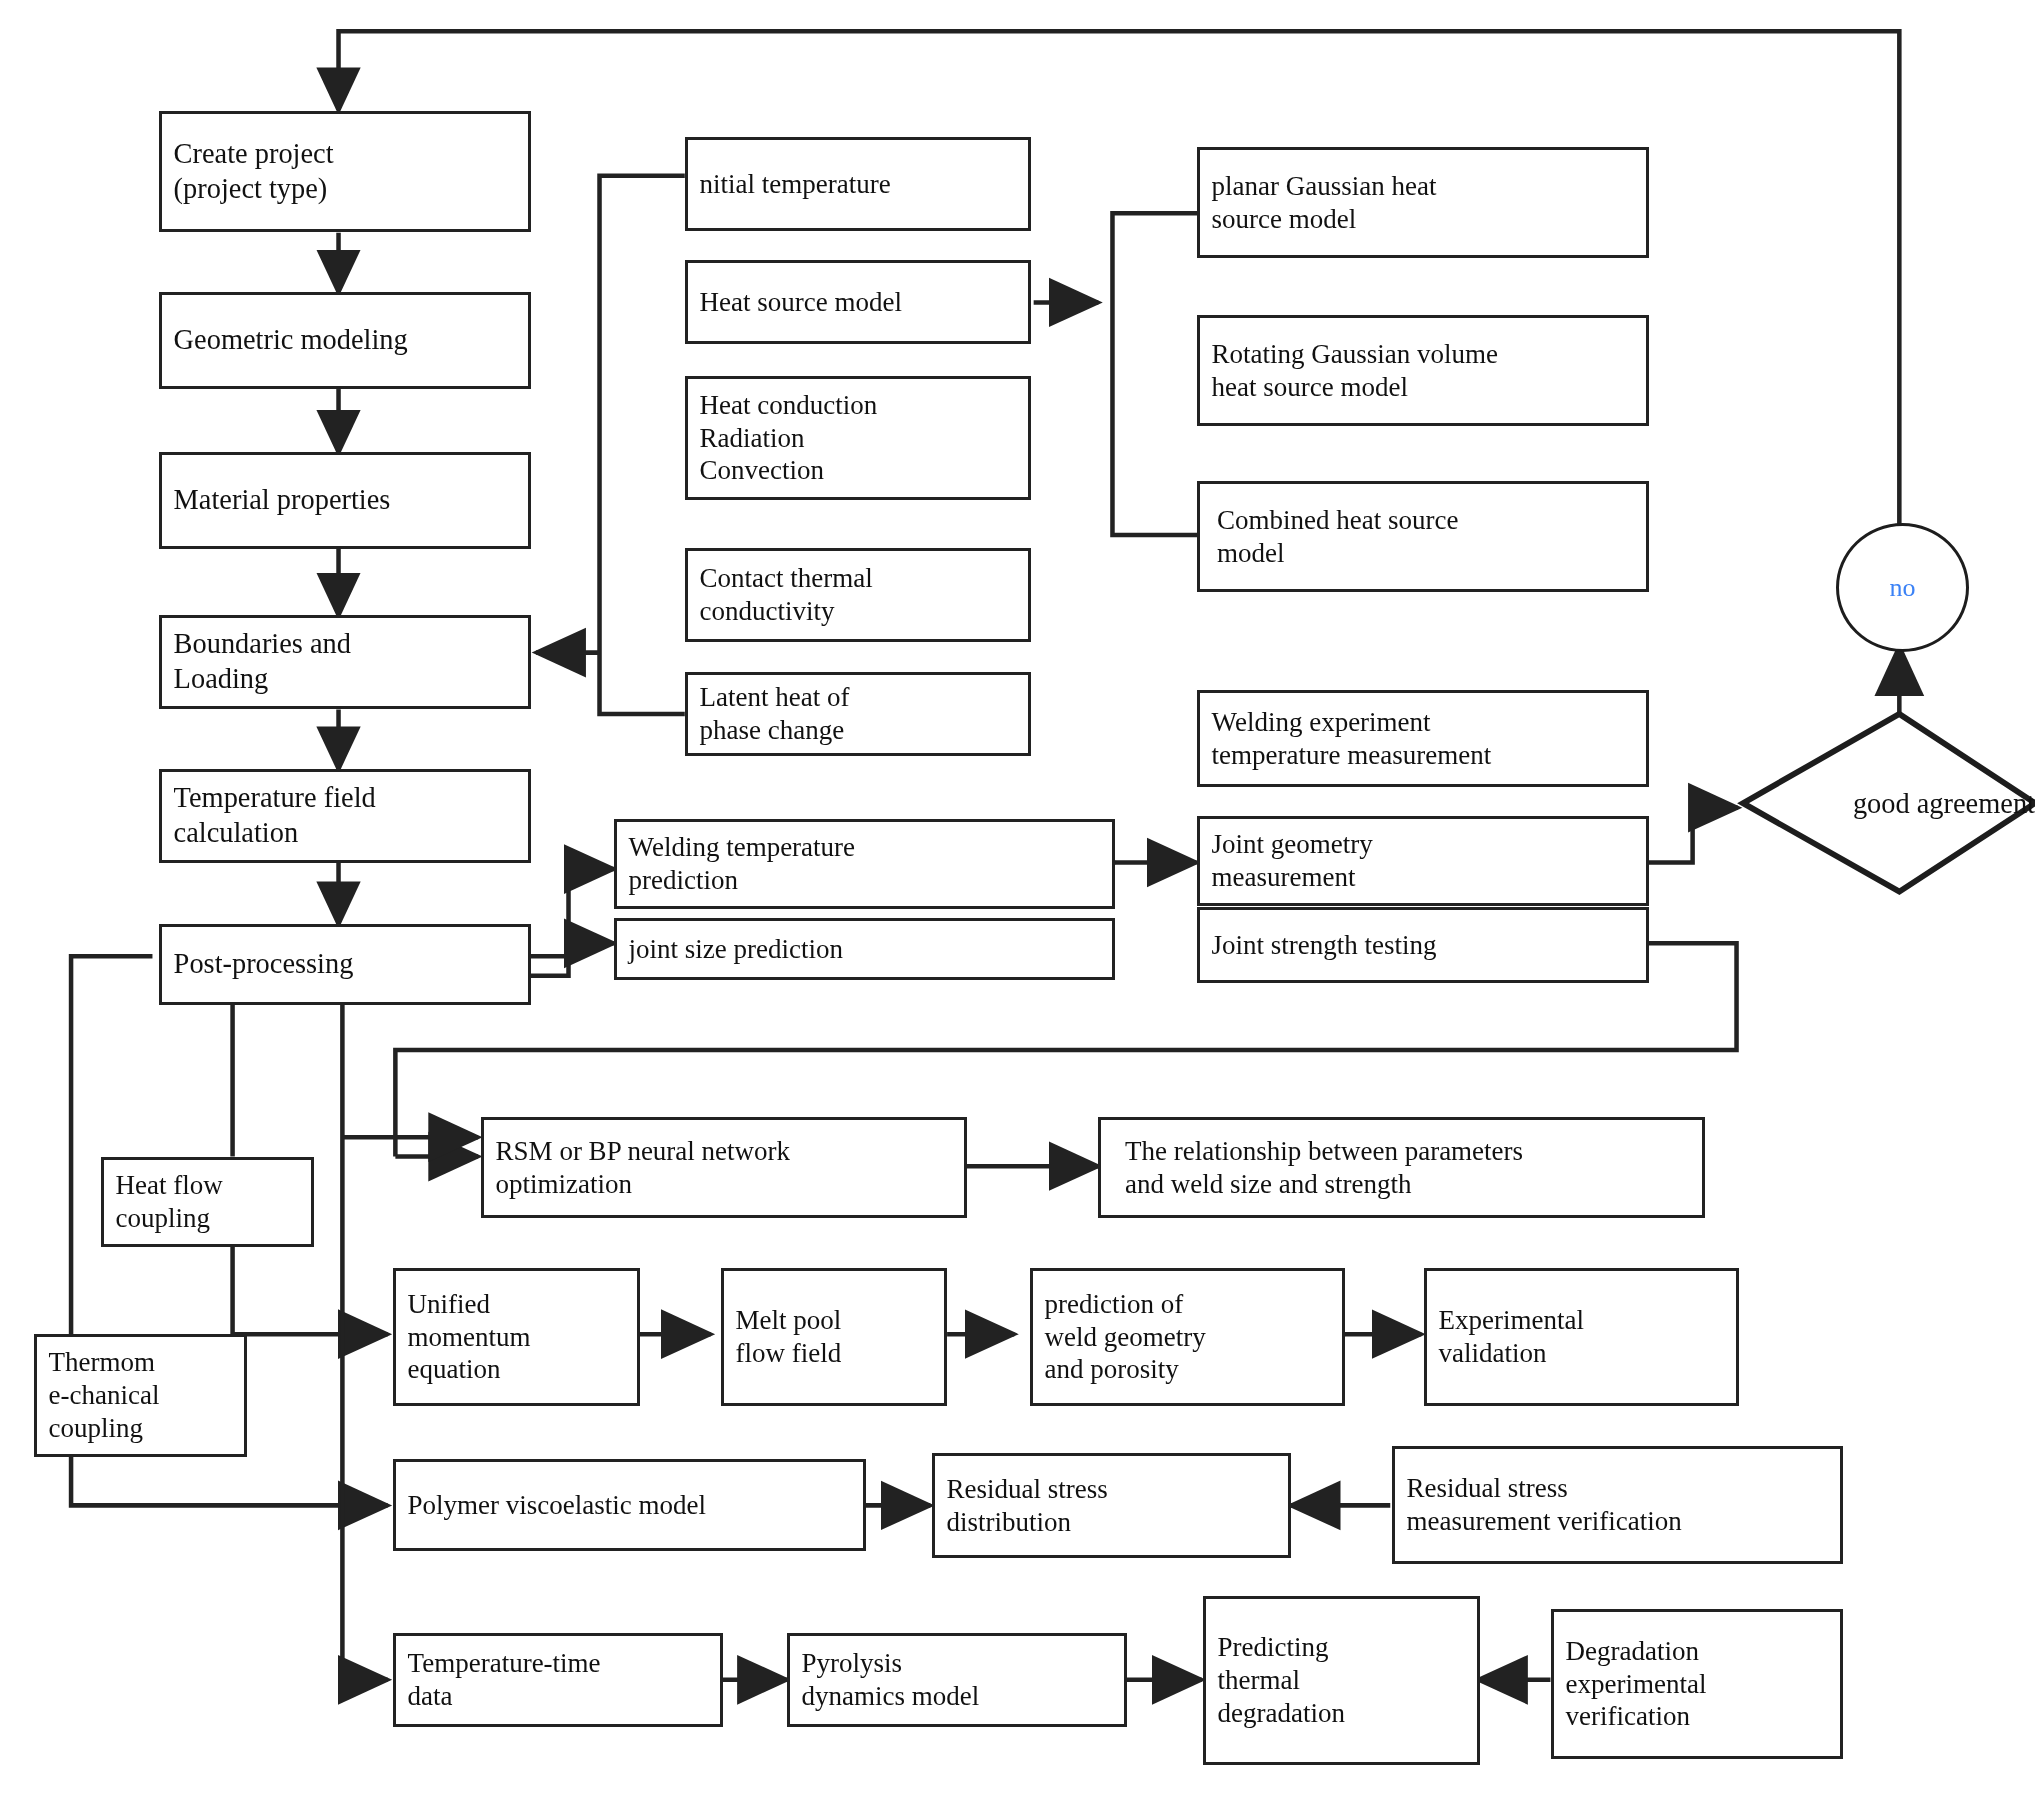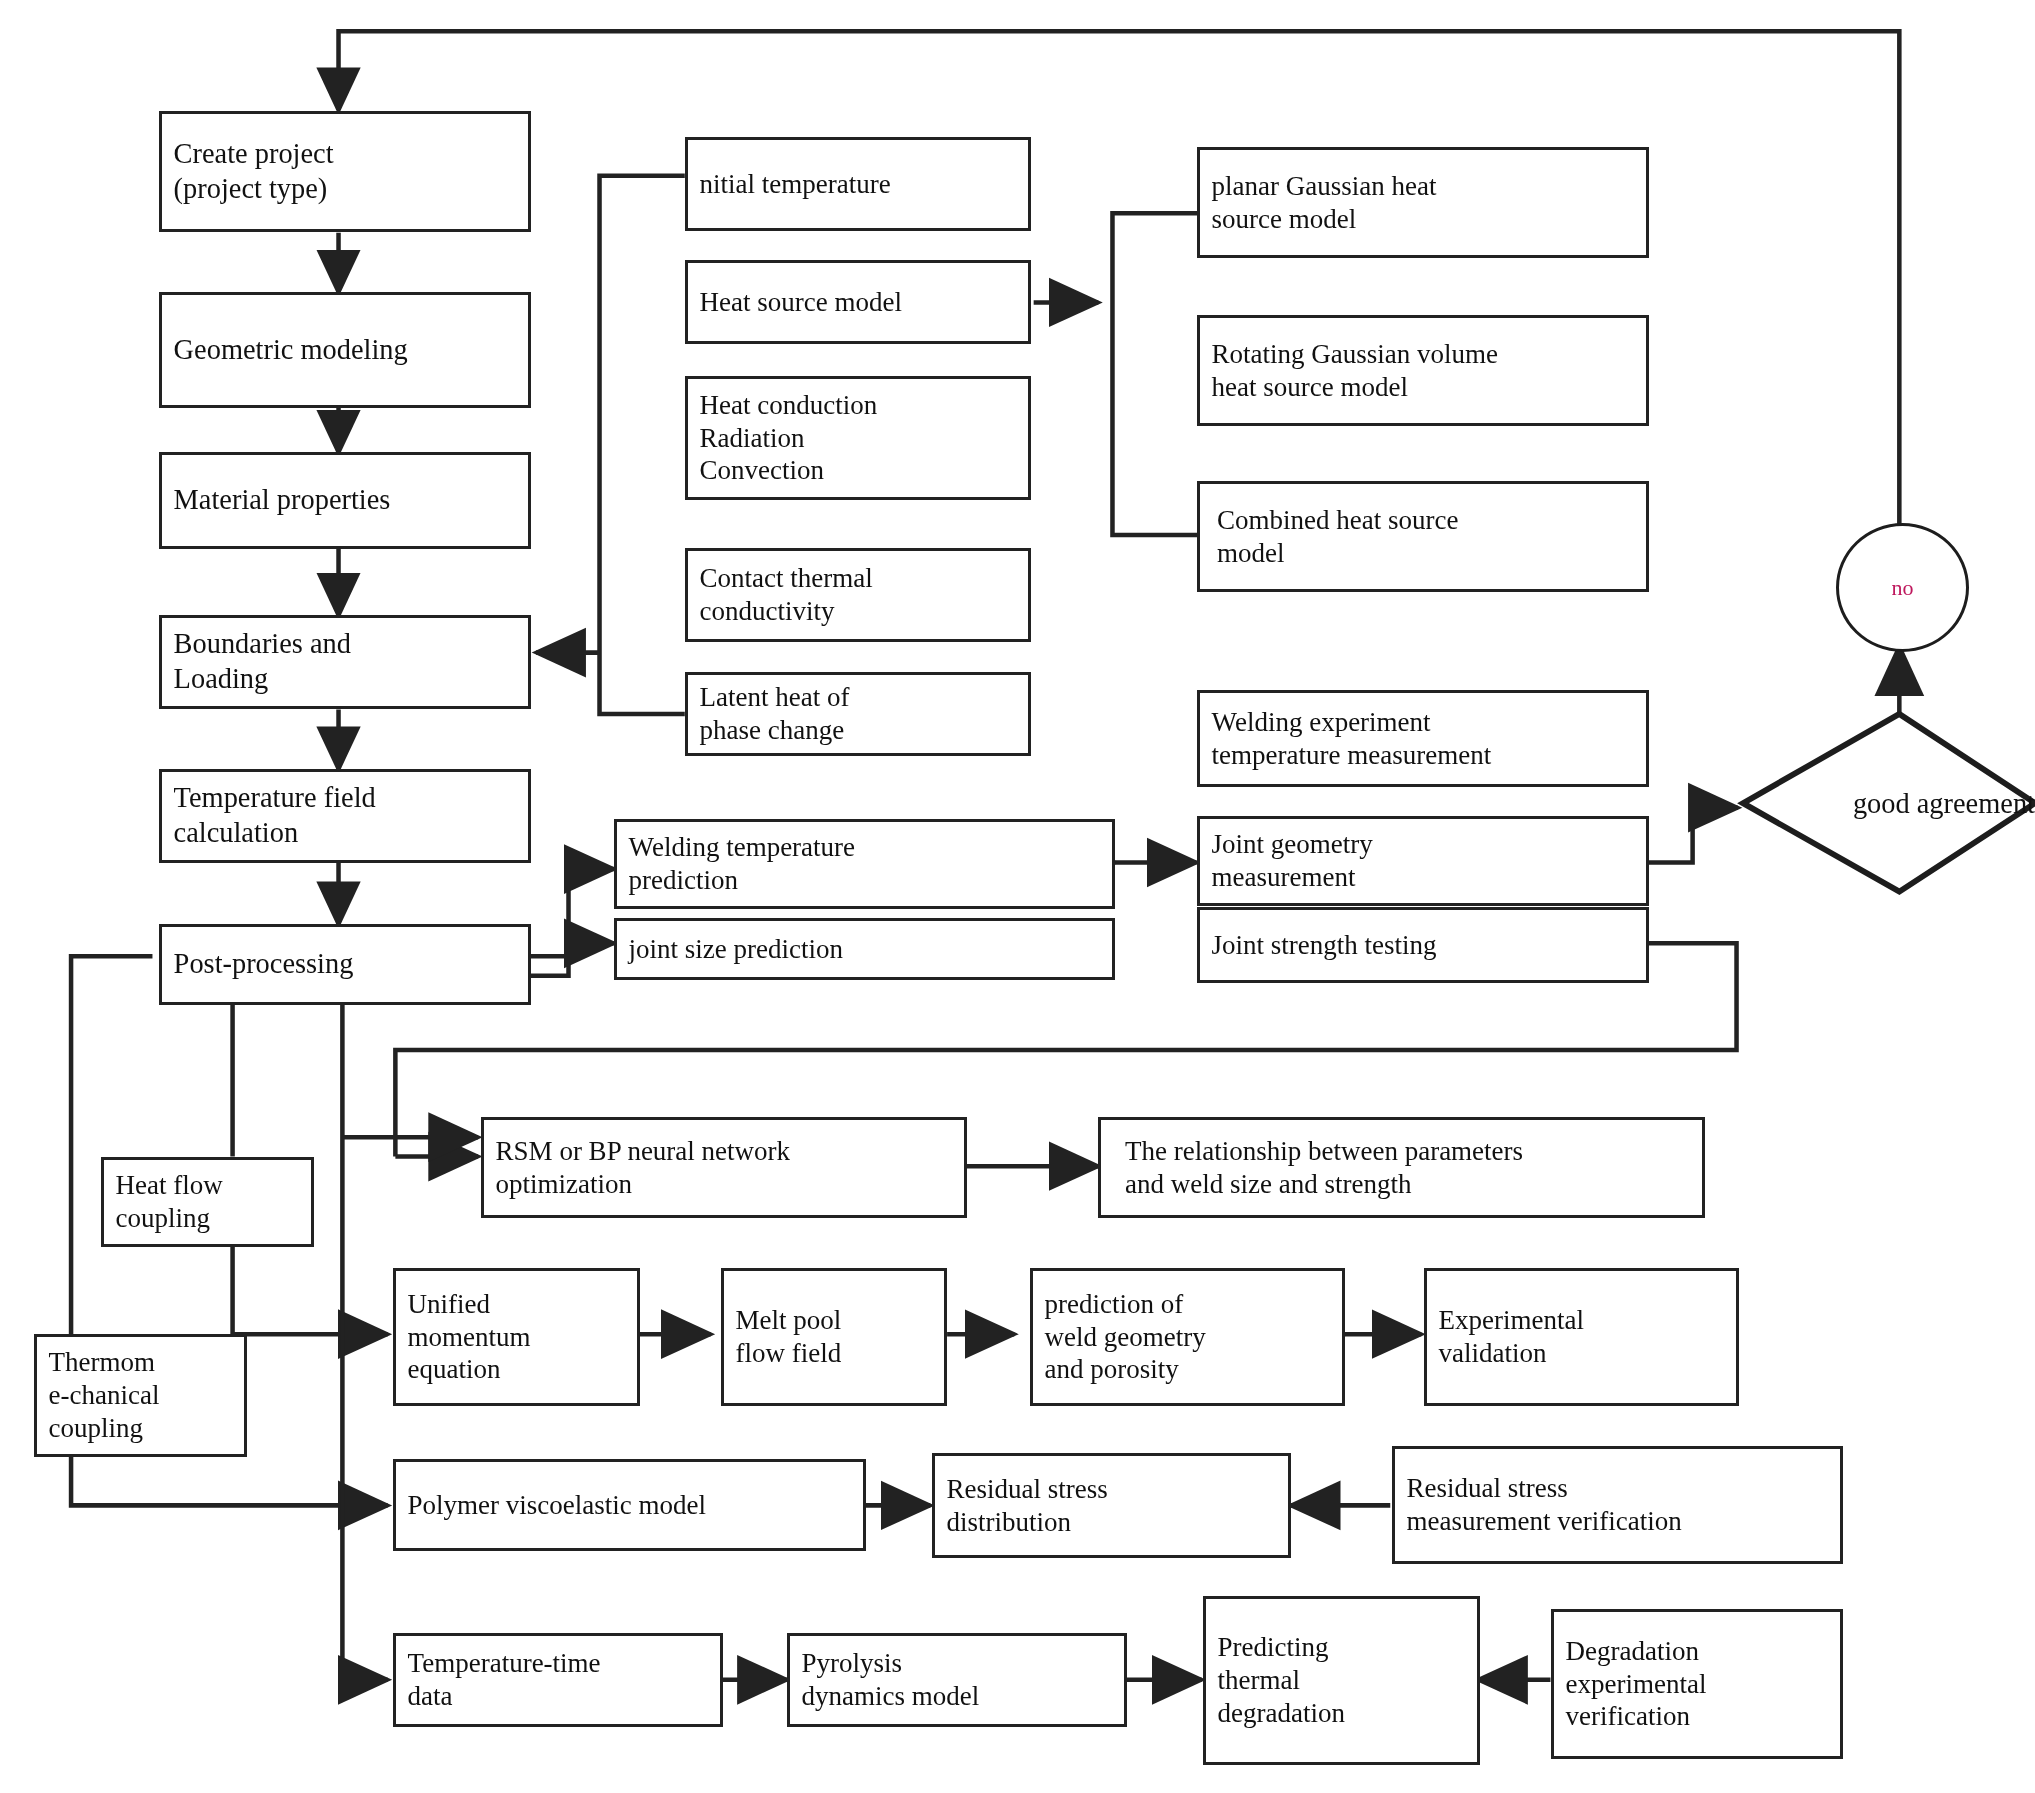--- a/index.html
+++ b/index.html
@@ -12,21 +12,21 @@
         padding:3.9px 11.6px;color:#111;line-height:1.22;}
   .node.stackmid{border-top-width:3.2px;border-bottom-width:3.2px;}
   .node span{display:block;white-space:pre-line;}
   .fs42{font-size:27px;}
   .fs44{font-size:28.4px;}
   .diamond{position:absolute;display:flex;align-items:center;
            justify-content:flex-end;color:#111;}
   .diamond .dlabel{position:relative;z-index:3;font-size:28.4px;white-space:nowrap;}
   .circ{position:absolute;border:3.9px solid #1d1d1d;border-radius:50%;
         background:#fff;display:flex;align-items:center;justify-content:center;
-        font-size:22px;color:#be185d;}
+        font-size:26px;color:#3b82f6;}
 </style>
 </head>
 <body>
 
 <div id="stage">
 
   <svg id="wires" viewBox="0 0 3150 2775" xmlns="http://www.w3.org/2000/svg">
     <defs>
       <marker id="ah" markerWidth="11" markerHeight="11" refX="9.4" refY="5.5" orient="auto" markerUnits="strokeWidth">
         <path d="M0,0.6 L10.5,5.5 L0,10.4 z" fill="#222"></path>
@@ -90,21 +90,21 @@
     </g>
 
     <path d="M2940,1105 L3150,1243 L2940,1380 L2698,1243 Z" fill="#ffffff" stroke="#1d1d1d" stroke-width="9"></path>
   </svg>
 
   <div class="node fs44" style="left:159px;top:111px;width:372px;height:121px;">
     <span>Create project
 (project type)</span>
   </div>
 
-  <div class="node fs44" style="left:159px;top:292px;width:372px;height:116px;">
+  <div class="node fs44" style="left:159px;top:292px;width:372px;height:97px;">
     <span>Geometric modeling</span>
   </div>
 
   <div class="node fs44" style="left:159px;top:452px;width:372px;height:97px;">
     <span>Material properties</span>
   </div>
 
   <div class="node fs44" style="left:159px;top:615px;width:372px;height:94px;">
     <span>Boundaries and
 Loading</span>

